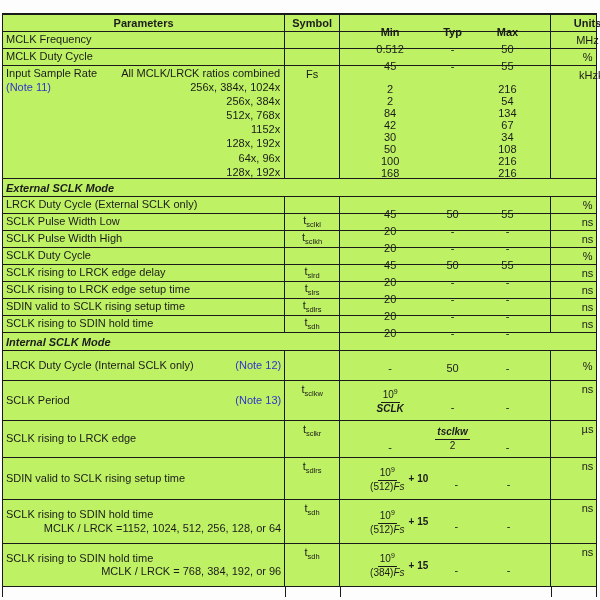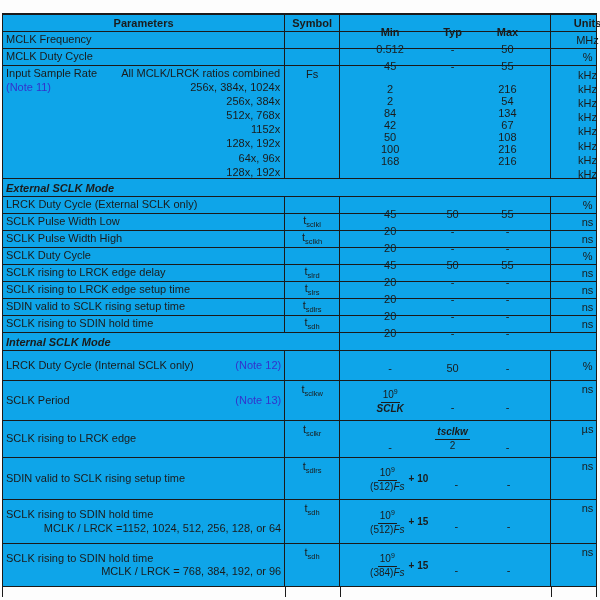--- a/index.html
+++ b/index.html
@@ -14,21 +14,21 @@
     color:var(--ink);
     position:relative;overflow:hidden;
     -webkit-font-smoothing:antialiased;
   }
   .page{position:absolute;left:0;top:0;width:600px;height:600px;}
   .tbl{
     position:absolute;left:2px;top:13px;width:595px;
     border-top:2px solid var(--line);
     border-left:1px solid var(--line);
     border-right:1px solid var(--line);
-    box-sizing:border-box;background:#0ea5e9;
+    box-sizing:border-box;background:#bef264;
     font-size:11px;
   }
   .row{display:flex;box-sizing:border-box;border-bottom:1px solid var(--line);}
   .row.thick{border-bottom:1.6px solid var(--line);}
   .hdr{font-weight:bold;}
   
   .c{box-sizing:border-box;display:flex;align-items:center;}
   .c-param{width:282px;padding:0 3px;}
   .c-sym{width:55px;border-left:1px solid var(--line);justify-content:center;}
   .c-val{width:211px;border-left:1px solid var(--line);padding:17px;}
@@ -40,21 +40,21 @@
   .hdr .c{justify-content:center;font-weight:bold;}
   .hdr .c-param{justify-content:center;}
   
   .c-section{width:100%;padding:0 3px;font-weight:bold;font-style:italic;align-items:center;display:flex;box-sizing:border-box;}
   
   .grp-param{align-items:flex-start;display:flex;}
   .grp-left{width:96px;line-height:14.1px;}
   .grp-right{flex:1;text-align:right;line-height:14.1px;padding-right:1px;}
   .grp-col{display:flex;flex-direction:column;width:100%;height:100%;}
   .grp-line{display:flex;height:14.1px;align-items:center;}
-  .grp-units{display:flex;flex-direction:column;width:100%;}
+  .grp-units{display:flex;width:100%;}
   .grp-uline{height:14.1px;display:flex;align-items:center;justify-content:center;}
   .c-sym.start, .c-units.start{align-items:flex-start;padding-top:2px;}
   
   .pcol{display:flex;flex-direction:column;width:100%;line-height:13.5px;}
   .pline1{display:flex;justify-content:space-between;width:100%;}
   .pline2{text-align:right;width:100%;}
   .note{color:var(--note-blue);}
   
   .tsym{font-size:11px;white-space:nowrap;}
   .tsym sub{font-size:7.5px;}
@@ -188,20 +188,25 @@
               <div class="vcell v-min">84</div>
               <div class="vcell v-typ"></div>
               <div class="vcell v-max">134</div>
             </div>
             <div class="grp-line">
               <div class="vcell v-min">42</div>
               <div class="vcell v-typ"></div>
               <div class="vcell v-max">67</div>
             </div>
             <div class="grp-line">
+              <div class="vcell v-min">30</div>
+              <div class="vcell v-typ"></div>
+              <div class="vcell v-max">34</div>
+            </div>
+            <div class="grp-line">
               <div class="vcell v-min">50</div>
               <div class="vcell v-typ"></div>
               <div class="vcell v-max">108</div>
             </div>
             <div class="grp-line">
               <div class="vcell v-min">100</div>
               <div class="vcell v-typ"></div>
               <div class="vcell v-max">216</div>
             </div>
             <div class="grp-line">

